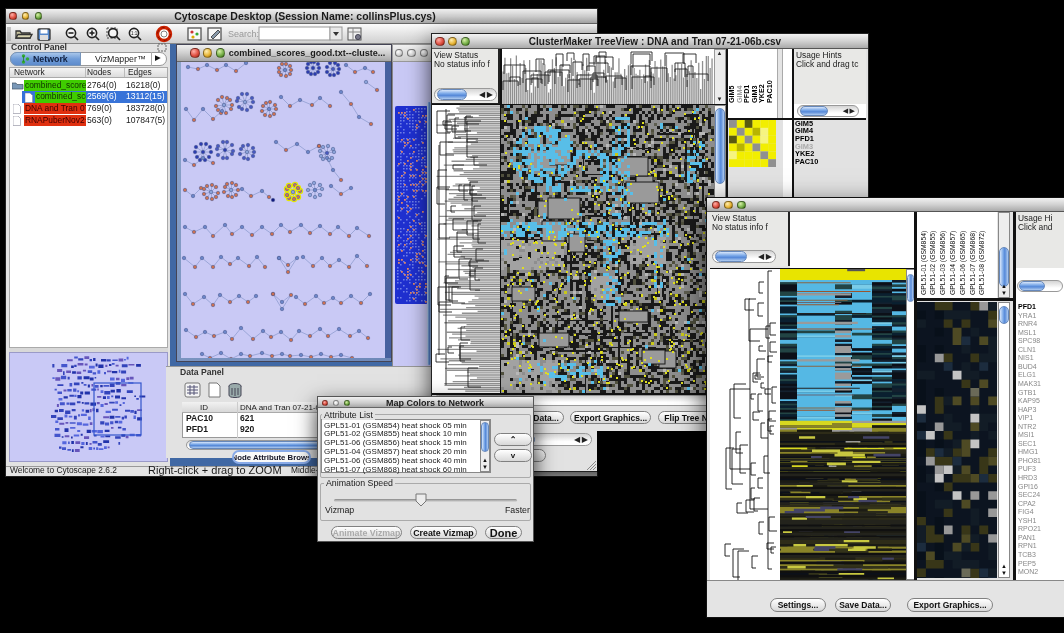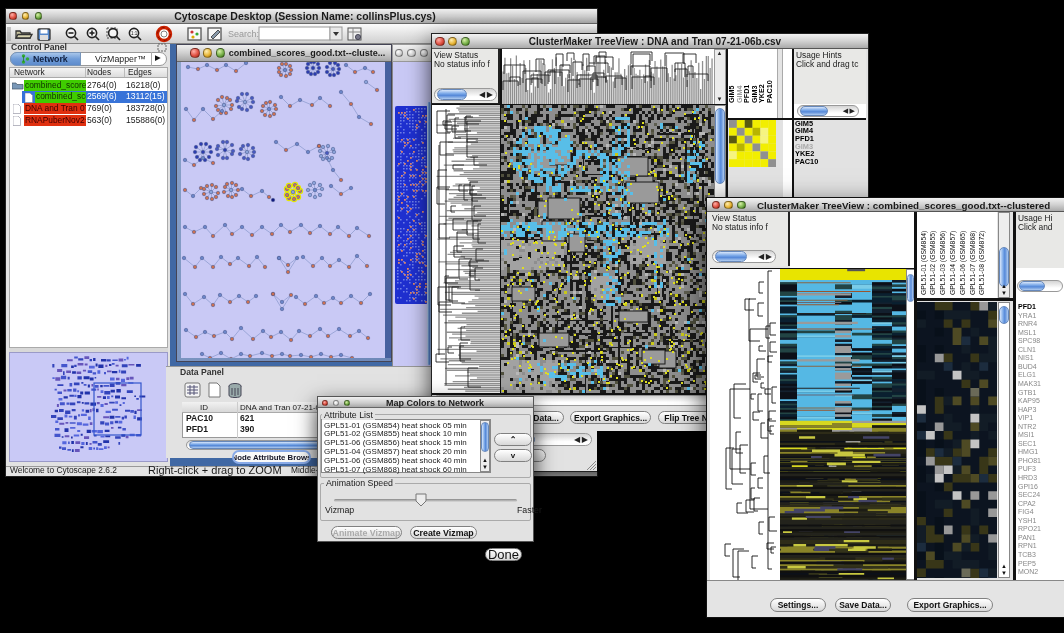--- a/index.html
+++ b/index.html
@@ -101,21 +101,21 @@
     <div style="position:absolute;left:24px;top:103.1px;width:62px;height:11.3px;background:#e03010;"></div>
     <div style="position:absolute;left:25px;top:104.1px;font-size:8.4px;color:#400000;white-space:nowrap;line-height:9.7px;width:61px;overflow:hidden;">DNA and Tran 07</div>
     <div style="position:absolute;left:87px;top:104.1px;font-size:8.6px;color:#1a1a1a;white-space:nowrap;line-height:9.9px;">769(0)</div>
     <div style="position:absolute;left:126px;top:104.1px;font-size:8.6px;color:#1a1a1a;white-space:nowrap;line-height:9.9px;">183728(0)</div>
     <svg style="position:absolute;left:13px;top:116.2px;" width="8" height="10">
       <path d="M0 0 L5 0 L7.5 2.5 L7.5 9.5 L0 9.5 Z" fill="#fff" stroke="#889" stroke-width="0.6"></path>
     </svg>
     <div style="position:absolute;left:24px;top:114.9px;width:62px;height:11.3px;background:#e03010;"></div>
     <div style="position:absolute;left:25px;top:115.9px;font-size:8.4px;color:#400000;white-space:nowrap;line-height:9.7px;width:61px;overflow:hidden;">RNAPuberNov2+!</div>
     <div style="position:absolute;left:87px;top:115.9px;font-size:8.6px;color:#1a1a1a;white-space:nowrap;line-height:9.9px;text-align:center;">563(0)</div>
-    <div style="position:absolute;left:126px;top:115.9px;font-size:8.6px;color:#1a1a1a;white-space:nowrap;line-height:9.9px;">155886(0)</div>
+    <div style="position:absolute;left:126px;top:115.9px;font-size:8.6px;color:#1a1a1a;white-space:nowrap;line-height:9.9px;">107847(5)</div>
     <div style="position:absolute;left:9px;top:348px;width:159px;height:4px;background:#d8d8d8;"></div>
     <div style="position:absolute;left:9px;top:352px;width:159px;height:110px;background:#c9c9f6;border:1px solid #9a9ac8;"></div>
     <svg style="position:absolute;left:9px;top:352px;" width="159" height="110" viewBox="0 0 159 110">
       <path fill="#6655bb" d="M58 7.3h5.7v1.9h-5.7zM75.4 4.3h4.8v2.6h-4.8zM109.6 6.5h4.7v3.1h-4.7zM68.6 11.1h5.8v2.3h-5.8zM75.7 11.5h2.9v1.9h-2.9zM96.3 12.8h2.1v2.1h-2.1zM106.6 12.7h3v1.8h-3zM119.4 11.9h6v1.6h-6zM48.1 17.1h5.1v2.9h-5.1zM57.2 18.6h4.8v2.5h-4.8zM67.6 19.4h4.6v2.5h-4.6zM73.9 17.7h3.2v1.9h-3.2zM98 18.6h4.5v1.7h-4.5zM46.3 25.2h5v3.6h-5zM107 25.7h3.5v2.6h-3.5zM117.3 25.3h2.9v2.7h-2.9zM120.7 24.8h3.9v2.6h-3.9zM82.5 32h1.6v2.6h-1.6zM112.2 32.1h5.2v2.2h-5.2zM54.5 37.5h3v1.9h-3zM88.3 36.4h1.5v2.1h-1.5zM88.1 44.1h4.2v1.7h-4.2zM47.9 52h2v3.1h-2zM87.8 49.9h2.9v2.3h-2.9zM95.5 51h3.3v1.9h-3.3zM80.8 57.1h1.8v3.2h-1.8zM83.4 56.2h2.4v3h-2.4zM128.1 57.3h4.8v1.8h-4.8zM94.2 64.2h5.8v2h-5.8zM50.3 70.8h5v2h-5zM56.5 70h2.8v1.8h-2.8zM80.8 70.2h2.6v2.7h-2.6zM102 75h2.5v1.7h-2.5zM55.7 83.3h4.6v1.9h-4.6zM75 84.2h5.1v2.7h-5.1zM116.7 83.7h2.8v2.6h-2.8zM66.4 89.2h4.8v2.9h-4.8zM80.5 91h2.1v1.8h-2.1zM65.9 97.1h4.8v3h-4.8zM98.6 94.6h2v1.6h-2z"></path>
       <path fill="#4455cc" d="M65.2 4.5h3.6v2.1h-3.6zM103.4 7.5h5.3v1.6h-5.3zM52.3 12h6v3.3h-6zM102.8 10.9h2.8v1.8h-2.8zM78.7 18.2h4.5v2.9h-4.5zM83.7 20.2h3.4v2.3h-3.4zM95 20h2v2.3h-2zM51.9 23.7h5.3v3.5h-5.3zM60.5 31h2.7v3.4h-2.7zM74.7 32h2.8v1.7h-2.8zM85.7 32.9h3.9v2.8h-3.9zM94.5 33h5.7v1.8h-5.7zM45.6 36.8h2.2v1.8h-2.2zM48.5 39.6h4.5v2.5h-4.5zM58.3 36.9h4.4v2.5h-4.4zM64.1 36.5h3.3v3.2h-3.3zM82.3 36.5h4.9v2.2h-4.9zM102.2 43.5h2.1v1.7h-2.1zM50.9 50.3h4.9v2.9h-4.9zM57.5 50.5h3v2.3h-3zM103.1 56.8h5.8v2h-5.8zM121.3 58h3.6v2.8h-3.6zM69.1 62.2h1.8v2.3h-1.8zM106.2 64h5.2v1.8h-5.2zM60.7 70.2h5.9v1.6h-5.9zM96 70.4h4.1v3.2h-4.1zM101.1 69.3h3.3v2.9h-3.3zM46 76.1h4.4v2.5h-4.4zM113.4 75.9h3.5v2.7h-3.5zM45.5 81.7h5.9v3.3h-5.9zM127.1 81.9h5v2.6h-5zM59.1 89.4h1.6v2.6h-1.6zM83.5 88.9h4.9v2.6h-4.9zM53 95.2h4v2.7h-4zM58.4 96.9h3.6v1.9h-3.6zM84.3 95.6h1.7v1.9h-1.7z"></path>
       <path fill="#3344bb" d="M69.2 6.3h5.1v2.3h-5.1zM80.6 7h2.4v2.2h-2.4zM97.7 7.2h4v2.3h-4zM43.3 12h2.1v3.6h-2.1zM65.2 12.8h2.4v2.3h-2.4zM112.8 12.3h5.8v3h-5.8zM54 19.3h1.6v3.6h-1.6zM112.1 18.6h5v2.8h-5zM58.6 24.8h2.1v2.7h-2.1zM68.4 24.2h4.4v3.4h-4.4zM85.6 24.9h1.6v1.6h-1.6zM48.4 32.3h6v1.6h-6zM64.9 30.5h5.6v2.8h-5.6zM72.3 29.9h2.1v1.8h-2.1zM100.8 31.4h4.8v3.5h-4.8zM106.7 30.1h4.7v2.7h-4.7zM95.3 38.9h6v3.6h-6zM117.8 38.2h6v2.9h-6zM60.4 42.7h4.5v2h-4.5zM127.3 45.9h2.5v1.8h-2.5zM60.9 50.6h5.4v2.7h-5.4zM67.9 49.3h3.6v1.9h-3.6zM75.5 50.2h4.8v2.4h-4.8zM100.2 49.8h5.5v1.6h-5.5zM110.5 52.2h1.9v1.7h-1.9zM50 56.9h4.7v3.2h-4.7zM56.1 58.6h5.3v3.5h-5.3zM62.7 56.9h3.9v2.4h-3.9zM116 57.8h5v2h-5zM42 63.1h5.3v2.8h-5.3zM48.4 65.2h5.5v2.7h-5.5zM64.9 63.8h2.9v3.6h-2.9zM112.7 64.8h2.3v2.7h-2.3zM115.4 63.4h2.5v3.1h-2.5zM91.2 69.2h4.2v3.4h-4.2zM105.8 68.8h3.2v2.4h-3.2zM84.9 82.7h2.7v1.7h-2.7zM106.1 84.3h5.6v2.5h-5.6zM88.8 90.9h4v2.9h-4zM109.4 90.1h1.7v2.7h-1.7zM50 94.6h2.5v2.2h-2.5z"></path>
       <path fill="#2233aa" d="M84.1 6h2.4v2.9h-2.4zM92 6.9h5.3v2.6h-5.3zM62.1 13.6h2.7v2.3h-2.7zM86.6 11.5h2v3h-2zM89.3 12.5h5.2v3.5h-5.2zM100 12.1h2.4v2h-2.4zM127.1 11.9h4.8v2.9h-4.8zM63.1 19.2h3.8v2.5h-3.8zM102.9 19.1h5.4v2.1h-5.4zM74.6 24.3h5.9v3h-5.9zM80.8 25.4h3.8v3.1h-3.8zM78.8 32.4h2.1v3h-2.1zM91.2 33h2.5v2.2h-2.5zM71.2 39.5h3v3.1h-3zM75.7 39.4h5.2v3h-5.2zM101.6 37.8h4.3v2.6h-4.3zM107.4 37.1h4.4v3.4h-4.4zM54.6 44.3h4.2v2.1h-4.2zM68.4 42.9h4.1v3.4h-4.1zM93.9 44.2h3.1v2.9h-3.1zM106 43.6h5v2.8h-5zM112.4 45.3h4.6v1.9h-4.6zM125.3 43.5h1.7v1.6h-1.7zM130.4 43.4h5.9v2.2h-5.9zM72.8 50h1.9v1.8h-1.9zM81.4 50.6h5.6v3.2h-5.6zM45.7 57.8h3.3v2.5h-3.3zM76.6 57.7h3.6v3.1h-3.6zM87 56.8h2.5v3.4h-2.5zM125.4 58.7h2.2v3.2h-2.2zM100.6 63.8h4.8v3h-4.8zM128.1 65.3h4.8v3.2h-4.8zM55.5 76.3h4v3.6h-4zM77.7 77.8h4.2v3.3h-4.2zM95.7 77.7h4.8v2.4h-4.8zM108.9 74.7h3.5v1.9h-3.5zM52.7 84.2h1.8v1.5h-1.8zM62 84.5h1.7v2.1h-1.7zM71.7 81.7h2v2h-2zM96.3 83.6h4.9v1.6h-4.9zM112.3 82.2h4v2.5h-4zM62.3 88.9h2.6v3h-2.6zM76.9 89.9h1.8v3h-1.8zM94.2 88.3h5.9v2.7h-5.9zM62.9 97.2h1.8v2.8h-1.8zM71.4 94.3h3.1v2h-3.1z"></path>
       <path fill="#5566dd" d="M115 6.9h1.9v1.7h-1.9zM117.6 4.8h2v2.7h-2zM80 13.8h5.7v2.8h-5.7zM88.4 18.3h2.9v3.4h-2.9zM109.8 17.7h1.6v3.1h-1.6zM43.4 25.3h2.3v1.6h-2.3zM101 25.5h4.6v2.9h-4.6zM112 26.8h4v3.3h-4zM119.2 30.2h5.2v1.6h-5.2zM68.2 38.3h1.9v1.9h-1.9zM91.6 38.3h2.8v2.6h-2.8zM49.5 46h3.9v2.4h-3.9zM65.3 42.8h2.2v2.2h-2.2zM98 43.9h2.7v3.1h-2.7zM91.5 51.9h3.1v3.1h-3.1zM106.2 49.2h2.8v2.6h-2.8zM113.7 49.9h2.1v2h-2.1zM72.8 57.3h2.3v2.1h-2.3zM96.6 58.7h5.3v2.2h-5.3zM55.5 62.5h2.9v2.9h-2.9zM59.8 63.7h3.5v1.8h-3.5zM71.9 61.8h5.9v2.3h-5.9zM79.1 64.6h2.6v3.3h-2.6zM124.5 63.5h2.4v3.4h-2.4zM46.3 68.6h3v2.3h-3zM67.9 70.3h5v3h-5zM73.7 71.4h5.7v2.4h-5.7zM109.4 68.8h3.9v2.6h-3.9zM61.1 75h5.3v1.7h-5.3zM68.2 77.9h3v2.2h-3zM82.6 78.1h5.3v2.5h-5.3zM88.3 78h5.6v3.3h-5.6zM64.7 82.5h5.5v1.9h-5.5zM91.5 83.9h4.1v1.7h-4.1zM120.7 81.8h5v2.4h-5zM53.3 89.2h4.2v3h-4.2zM72.3 89.9h3.2v3.2h-3.2zM79.7 95h3.5v3.1h-3.5zM87.1 95.3h2.1v2.6h-2.1zM89.7 96.2h4.7v1.8h-4.7zM95 94.3h2.8v2.6h-2.8z"></path>
       <rect x="85" y="31" width="47" height="52" fill="none" stroke="#3355cc" stroke-width="1.2"></rect>
     </svg>
@@ -731,21 +731,21 @@
       <line x1="54" y1="7" x2="54" y2="14" stroke="#445"></line>
 </svg>
     <div style="position:absolute;left:182px;top:402px;width:248px;height:36px;background:#fff;border:1px solid #999;"></div>
     <div style="position:absolute;left:182px;top:402px;width:248px;height:11px;background:linear-gradient(#f2f2f2,#d8d8d8);border-bottom:1px solid #aaa;"></div>
     <div style="position:absolute;left:200px;top:403px;font-size:8px;color:#1a1a1a;white-space:nowrap;line-height:9.2px;">ID</div>
     <div style="position:absolute;left:240px;top:403px;font-size:8px;color:#1a1a1a;white-space:nowrap;line-height:9.2px;">DNA and Tran 07-21-06b</div>
     <div style="position:absolute;left:237px;top:402px;width:1px;height:36px;background:#ccc;"></div>
     <div style="position:absolute;left:186px;top:414px;font-size:8.6px;color:#1a1a1a;font-weight:bold;white-space:nowrap;line-height:9.9px;">PAC10</div>
     <div style="position:absolute;left:240px;top:414px;font-size:8.6px;color:#1a1a1a;font-weight:bold;white-space:nowrap;line-height:9.9px;">621</div>
     <div style="position:absolute;left:186px;top:424.5px;font-size:8.6px;color:#1a1a1a;font-weight:bold;white-space:nowrap;line-height:9.9px;">PFD1</div>
-    <div style="position:absolute;left:240px;top:424.5px;font-size:8.6px;color:#1a1a1a;font-weight:bold;white-space:nowrap;line-height:9.9px;">390</div>
+    <div style="position:absolute;left:240px;top:424.5px;font-size:8.6px;color:#1a1a1a;font-weight:bold;white-space:nowrap;line-height:9.9px;">920</div>
     <div style="position:absolute;left:186px;top:440px;width:243px;height:10px;border-radius:5.0px;border:1px solid #999;background:linear-gradient(#d4d4d4,#ffffff 70%);overflow:hidden;">
       <div style="position:absolute;left:2px;top:0px;width:230px;height:8px;border-radius:4.0px;background:linear-gradient(#d8e6fa,#7aa8e8 40%,#5588d8 60%,#b0ccf0);border:1px solid #6688bb;"></div>
     </div>
     <div style="position:absolute;left:232px;top:450px;width:79px;height:14px;border-radius:7px;border:2px solid #88aae8;background:#f8f8f8;display:flex;align-items:center;justify-content:center;font-size:7.8px;font-weight:bold;color:#112;white-space:nowrap;overflow:hidden;">Node Attribute Brows</div>
     <div style="position:absolute;left:431px;top:33px;width:438px;height:439px;background:#e2e2e2;border:1px solid #222;box-shadow:0 8px 22px rgba(0,0,0,.75);"></div>
     <div style="position:absolute;left:432px;top:34px;width:436px;height:15px;background:linear-gradient(#f2f2f2,#d2d2d2 50%,#aaaaaa);border-bottom:1px solid #555;"></div>
     <div style="position:absolute;left:435.4px;top:36.9px;width:9.2px;height:9.2px;border-radius:50%;background:radial-gradient(circle at 35% 30%,#ffb0a8,#e05244 55%,#992211);border:0.5px solid rgba(0,0,0,.4);"></div>
     <div style="position:absolute;left:448.0px;top:36.9px;width:9.2px;height:9.2px;border-radius:50%;background:radial-gradient(circle at 35% 30%,#ffedb0,#e8b73a 55%,#996600);border:0.5px solid rgba(0,0,0,.4);"></div>
     <div style="position:absolute;left:460.6px;top:36.9px;width:9.2px;height:9.2px;border-radius:50%;background:radial-gradient(circle at 35% 30%,#d8f0a8,#78b14a 55%,#336611);border:0.5px solid rgba(0,0,0,.4);"></div>
     <div style="position:absolute;left:460px;top:35.5px;width:390px;font-size:10px;color:#1a1a1a;font-weight:bold;text-align:center;white-space:nowrap;overflow:hidden;">ClusterMaker TreeView : DNA and Tran 07-21-06b.csv</div>
@@ -971,21 +971,20 @@
         <line x1="2" y1="11" x2="11" y2="2"></line>
         <line x1="5" y1="11" x2="11" y2="5"></line>
         <line x1="8" y1="11" x2="11" y2="8"></line>
       </g>
     </svg>
     <div style="position:absolute;left:706px;top:197px;width:362px;height:421px;background:#e4e4e4;border:1px solid #111;box-shadow:0 10px 26px rgba(0,0,0,.8);"></div>
     <div style="position:absolute;left:707px;top:198px;width:360px;height:14px;background:linear-gradient(#f2f2f2,#d2d2d2 50%,#aaaaaa);border-bottom:1px solid #555;"></div>
     <div style="position:absolute;left:711.6px;top:200.6px;width:8.8px;height:8.8px;border-radius:50%;background:radial-gradient(circle at 35% 30%,#ffb0a8,#e05244 55%,#992211);border:0.5px solid rgba(0,0,0,.4);"></div>
     <div style="position:absolute;left:724.2px;top:200.6px;width:8.8px;height:8.8px;border-radius:50%;background:radial-gradient(circle at 35% 30%,#ffedb0,#e8b73a 55%,#996600);border:0.5px solid rgba(0,0,0,.4);"></div>
     <div style="position:absolute;left:736.8px;top:200.6px;width:8.8px;height:8.8px;border-radius:50%;background:radial-gradient(circle at 35% 30%,#d8f0a8,#78b14a 55%,#336611);border:0.5px solid rgba(0,0,0,.4);"></div>
-    <div style="position:absolute;left:757px;top:199.5px;font-size:9.8px;color:#1a1a1a;font-weight:bold;white-space:nowrap;line-height:11.3px;">ClusterMaker TreeView : combined_scores_good.txt--clustered</div>
     <div style="position:absolute;left:710px;top:212px;width:80px;height:54px;background:#e8e8e6;border-right:2px solid #222;"></div>
     <div style="position:absolute;left:712px;top:213.5px;font-size:8.4px;color:#1a1a1a;white-space:nowrap;line-height:9.7px;">View Status</div>
     <div style="position:absolute;left:712px;top:222.5px;font-size:8.4px;color:#1a1a1a;white-space:nowrap;line-height:9.7px;">No status info f</div>
     <div style="position:absolute;left:712px;top:250px;width:64px;height:13px;border-radius:6.5px;border:1px solid #999;background:linear-gradient(#d4d4d4,#ffffff 70%);overflow:hidden;">
       <div style="position:absolute;left:2px;top:0px;width:32px;height:11px;border-radius:5.5px;background:linear-gradient(#d8e6fa,#7aa8e8 40%,#5588d8 60%,#b0ccf0);border:1px solid #6688bb;"></div>
       <div style="position:absolute;right:3px;top:0px;font-size:8px;color:#222;line-height:11px;">◀ ▶</div>
     </div>
     <div style="position:absolute;left:790px;top:212px;width:124px;height:56px;background:#fff;"></div>
     <div style="position:absolute;left:710px;top:267.5px;width:204px;height:2px;background:#111;"></div>
     <svg style="position:absolute;left:710px;top:269px;" width="70" height="311" viewBox="0 0 70 311">
@@ -1163,16 +1162,16 @@
     </div>
     <div style="position:absolute;left:494px;top:433px;width:38px;height:13px;border-radius:6.5px;border:1px solid #808080;background:linear-gradient(#ffffff,#d8d8d8);display:flex;align-items:center;justify-content:center;font-size:8px;font-weight:bold;color:#111;white-space:nowrap;overflow:hidden;">⌃</div>
     <div style="position:absolute;left:494px;top:449px;width:38px;height:13px;border-radius:6.5px;border:1px solid #808080;background:linear-gradient(#ffffff,#d8d8d8);display:flex;align-items:center;justify-content:center;font-size:8px;font-weight:bold;color:#111;white-space:nowrap;overflow:hidden;">v</div>
     <div style="position:absolute;left:324px;top:478px;font-size:8.8px;color:#1a1a1a;white-space:nowrap;line-height:10.1px;background:#e2e2e2;padding:0 2px;z-index:3;">Animation Speed</div>
     <div style="position:absolute;left:320px;top:483px;width:211px;height:38px;border:1px solid #aaa;border-radius:2px;"></div>
     <div style="position:absolute;left:334px;top:499px;width:183px;height:3px;background:linear-gradient(#888,#ddd);border-radius:2px;"></div>
     <svg style="position:absolute;left:414px;top:492px;" width="14" height="16">
       <path d="M2 2 L12 2 L12 9 L7 14 L2 9 Z" fill="#ececec" stroke="#777"></path>
     </svg>
     <div style="position:absolute;left:325px;top:505px;font-size:8.8px;color:#1a1a1a;white-space:nowrap;line-height:10.1px;">Vizmap</div>
-    <div style="position:absolute;left:505px;top:505px;font-size:8.8px;color:#1a1a1a;white-space:nowrap;line-height:10.1px;margin-left:12px;">Faster</div>
+    <div style="position:absolute;left:505px;top:505px;font-size:8.8px;color:#1a1a1a;white-space:nowrap;line-height:10.1px;">Faster</div>
     <div style="position:absolute;left:331px;top:526px;width:71px;height:13px;border-radius:6.5px;border:1px solid #808080;background:linear-gradient(#ffffff,#d8d8d8);display:flex;align-items:center;justify-content:center;font-size:8.8px;font-weight:bold;color:#aaa;white-space:nowrap;overflow:hidden;">Animate Vizmap</div>
     <div style="position:absolute;left:410px;top:526px;width:67px;height:13px;border-radius:6.5px;border:1px solid #808080;background:linear-gradient(#ffffff,#d8d8d8);display:flex;align-items:center;justify-content:center;font-size:8.8px;font-weight:bold;color:#111;white-space:nowrap;overflow:hidden;">Create Vizmap</div>
-    <div style="position:absolute;left:485px;top:548px;width:37px;height:13px;border-radius:6.5px;border:1px solid #808080;background:linear-gradient(#ffffff,#d8d8d8);display:flex;align-items:center;justify-content:center;font-size:13px;font-weight:normal;color:#111;white-space:nowrap;overflow:hidden;">Done</div>
+    <div style="position:absolute;left:485px;top:526px;width:37px;height:13px;border-radius:6.5px;border:1px solid #808080;background:linear-gradient(#ffffff,#d8d8d8);display:flex;align-items:center;justify-content:center;font-size:11px;font-weight:bold;color:#111;white-space:nowrap;overflow:hidden;">Done</div>
   </div>
 </body></html>

